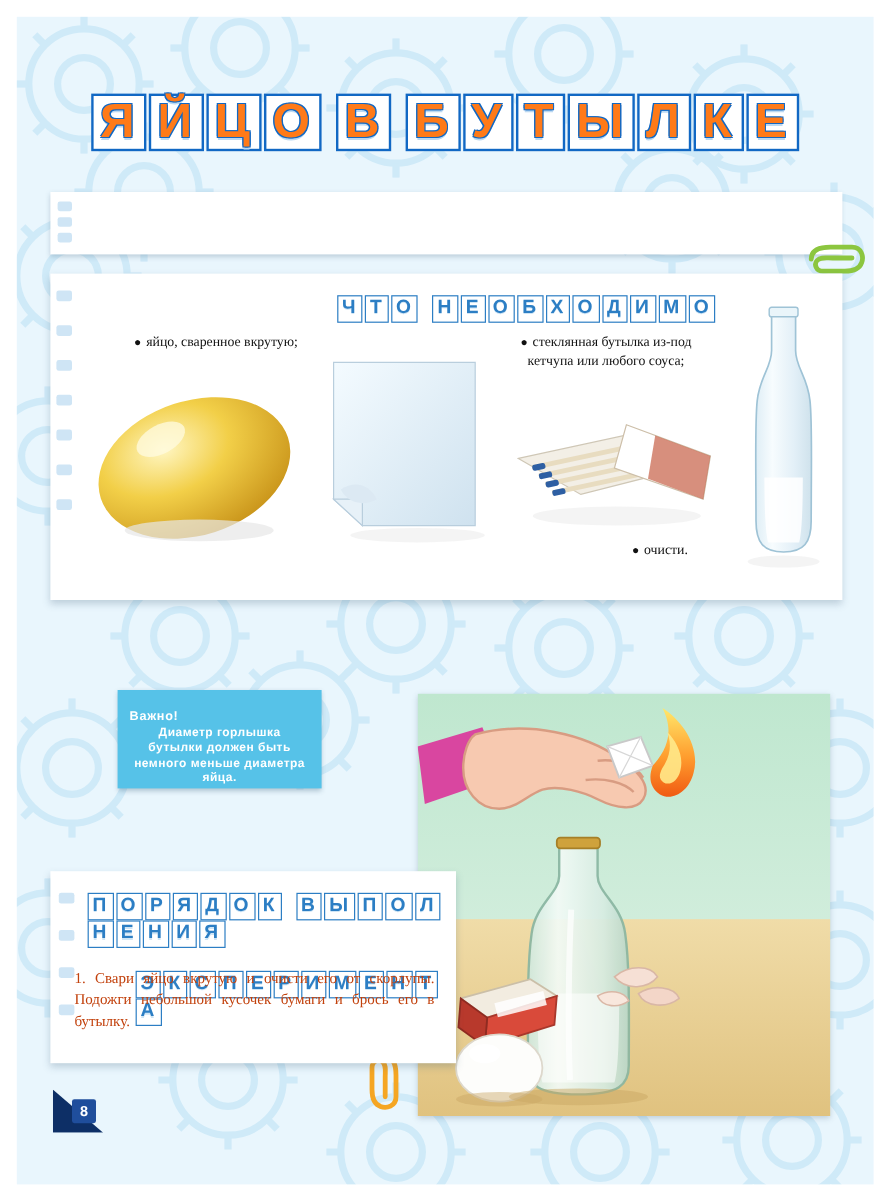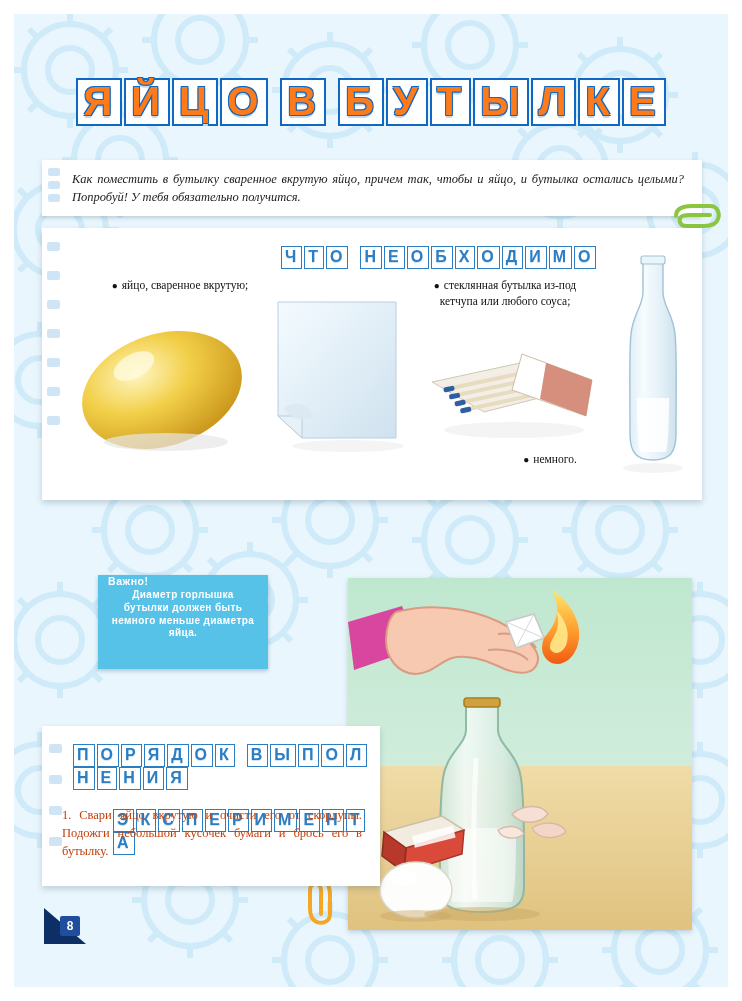--- a/index.html
+++ b/index.html
@@ -169,25 +169,25 @@
   .lbl-bottle{ left: 420px; top: 278px; width: 170px; }
   .lbl-paper { left: 250px; top: 468px; width: 230px; }
   .lbl-match { left: 490px; top: 452px; width: 120px; }
 
   
   .note {
     position: absolute;
     left: 98px;
     top: 575px;
     width: 170px;
-    height: 94px;
+    height: 82px;
     background: #56c2e8;
     box-shadow: 0 2px 4px rgba(40,80,110,.3);
     box-sizing: border-box;
-    padding: 0 10px;
+    padding: 16px 10px;
   }
   .note .n-title {
     font-family: "Liberation Sans", sans-serif;
     font-weight: bold;
     font-size: 10.5px;
     letter-spacing: .6px;
     color: #ffffff;
     margin-bottom: 2px;
   }
   .note .n-body {
@@ -351,21 +351,20 @@
   <div class="title-wrap">
     <div class="title" id="title-host"><span class="letter">Я</span><span class="letter">Й</span><span class="letter">Ц</span><span class="letter">О</span><span style="display: inline-block; width: 10px;"></span><span class="letter">В</span><span style="display: inline-block; width: 10px;"></span><span class="letter">Б</span><span class="letter">У</span><span class="letter">Т</span><span class="letter">Ы</span><span class="letter">Л</span><span class="letter">К</span><span class="letter">Е</span></div>
   </div>
 
   <div class="intro">
     <div class="spiral-left">
       <i></i>
         <i></i>
         <i></i>
     </div>
-    <p>Как поместить в бутылку сваренное вкрутую яйцо, причем так, чтобы и яйцо, и бутылка остались целыми? Попробуй! У тебя обязательно получится.</p>
   </div>
 
   <svg class="clip" style="left:60px; top:228px;" width="34" height="54" viewBox="0 0 34 54">
     <path d="M20 6 C28 6 30 14 30 22 L30 40 C30 48 22 50 17 48 C11 46 10 40 10 34 L10 16 C10 10 16 8 19 11 C22 14 21 18 21 24 L21 40" fill="none" stroke="#9b5fd0" stroke-width="4" stroke-linecap="round"></path>
   </svg>
 
   <svg class="clip" style="left:668px; top:196px;" width="54" height="34" viewBox="0 0 54 34">
     <path d="M8 20 C8 12 16 10 24 10 L42 10 C50 10 52 18 50 23 C48 29 42 30 36 30 L18 30 C12 30 10 24 13 21 C16 18 20 19 26 19 L42 19" fill="none" stroke="#8cc63f" stroke-width="4" stroke-linecap="round"></path>
   </svg>
 
@@ -454,21 +453,21 @@
     <ellipse cx="43" cy="220" rx="30" ry="5" fill="#ececec" opacity=".6"></ellipse>
   </svg>
 
   <div class="mat-label lbl-egg">
     <span class="bullet">●</span><span>яйцо, сваренное вкрутую;</span>
   </div>
   <div class="mat-label lbl-bottle">
     <span class="bullet">●</span><span>стеклянная бутылка из-под кетчупа или любого соуса;</span>
   </div>
   <div class="mat-label lbl-match">
-    <span class="bullet">●</span><span>немного.</span>
+    <span class="bullet">●</span><span>очисти.</span>
   </div>
 
   <div class="note">
     <div class="n-title">Важно!</div>
     <div class="n-body">Диаметр горлышка бутылки должен быть немного меньше диаметра яйца.</div>
   </div>
 
   <svg class="photo ph-big" viewBox="0 0 344 352">
     <defs>
       <linearGradient id="skyg" x1="0" y1="0" x2="0" y2="1">

